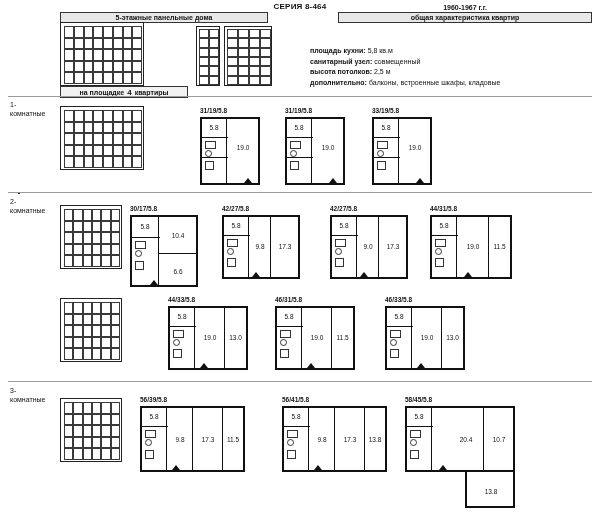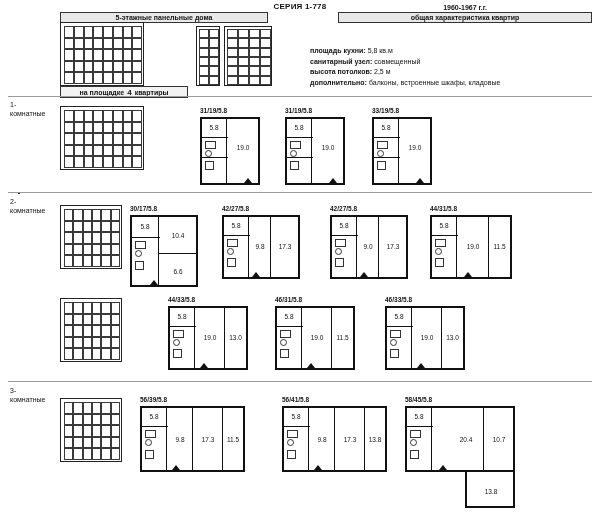--- a/index.html
+++ b/index.html
@@ -67,21 +67,21 @@
   }
   .tri{position:absolute;width:0;height:0;border-left:4px solid transparent;border-right:4px solid transparent;border-bottom:5px solid #111;}
   .fix{position:absolute;border:1px solid #333;background:#fff;}
   .fix.round{border-radius:50%;}
 </style>
 </head>
 <body>
 
 <div class="page">
 
-  <div id="series-title">СЕРИЯ 1-778</div>
+  <div id="series-title">СЕРИЯ 8-464</div>
 
   <div class="hdr-band" id="band-left">5-этажные панельные дома</div>
   <div class="hdr-band" id="band-right" style="display:block;padding:0;">
     <div style="position:absolute;left:0;top:-9px;width:100%;text-align:center;">1960-1967 г.г.</div>
     <div style="position:absolute;left:0;top:1px;width:100%;text-align:center;">общая характеристика квартир</div>
   </div>
 
   <div id="spec">
     <div>
       <span class="k">площадь кухни:</span>

